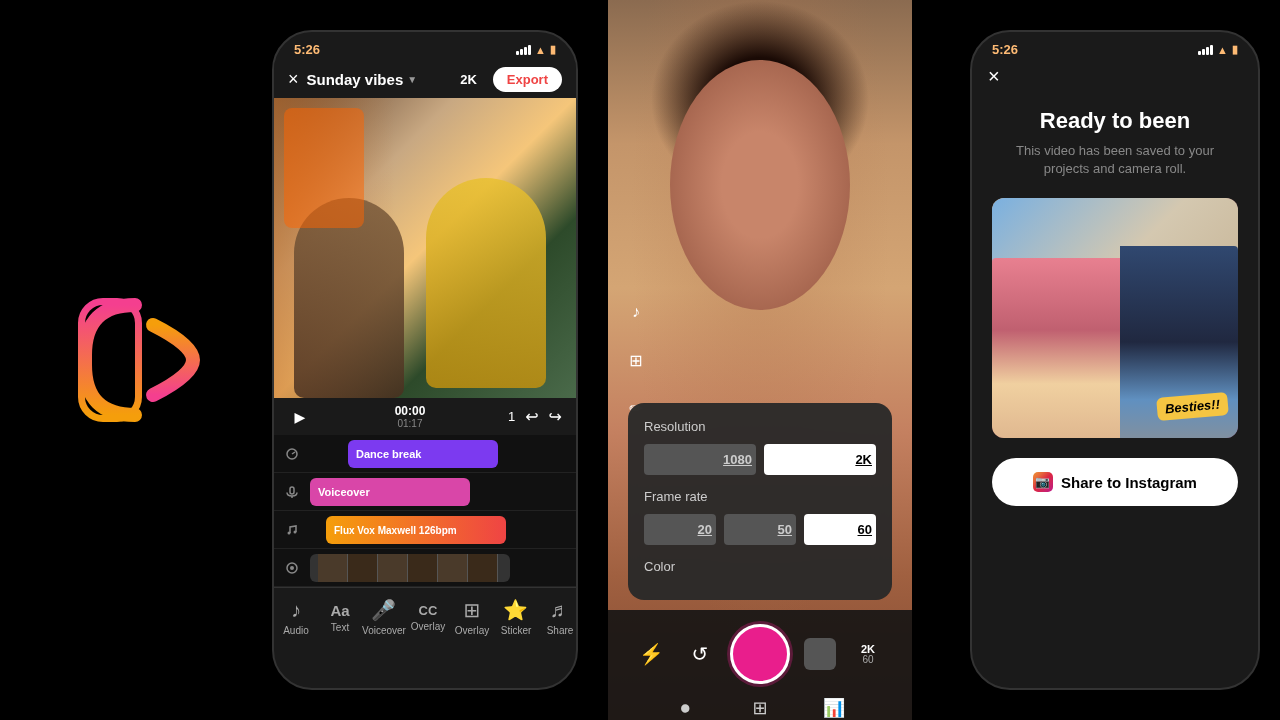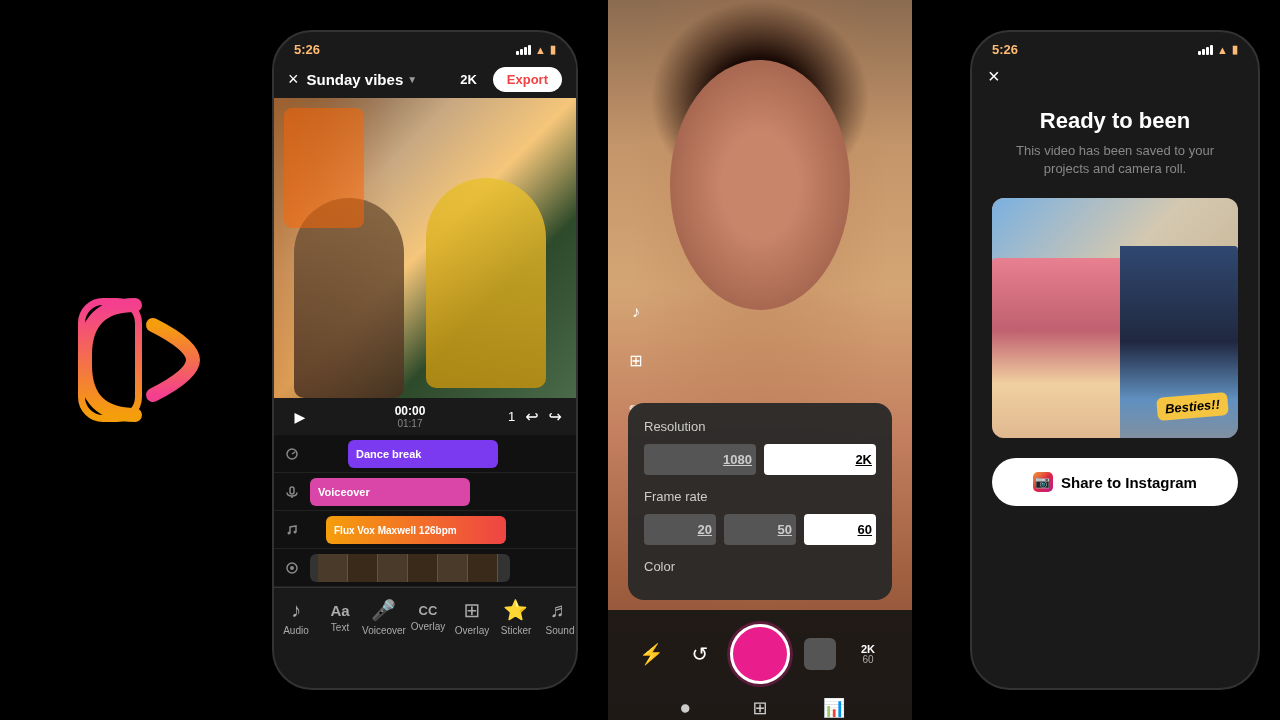--- a/index.html
+++ b/index.html
@@ -676,21 +676,21 @@
     <div class="toolbar-item">
       <span class="toolbar-icon">⊞</span>
       <span class="toolbar-label">Overlay</span>
     </div>
     <div class="toolbar-item">
       <span class="toolbar-icon">⭐</span>
       <span class="toolbar-label">Sticker</span>
     </div>
     <div class="toolbar-item">
       <span class="toolbar-icon">♬</span>
-      <span class="toolbar-label">Sound</span>
+      <span class="toolbar-label">Share</span>
     </div>
   </div>
 </div>
 
 <div class="phone phone-camera">
   <div class="camera-bg">
     <div class="face-overlay"></div>
 
     <div class="eye-sparkle"></div>
 

